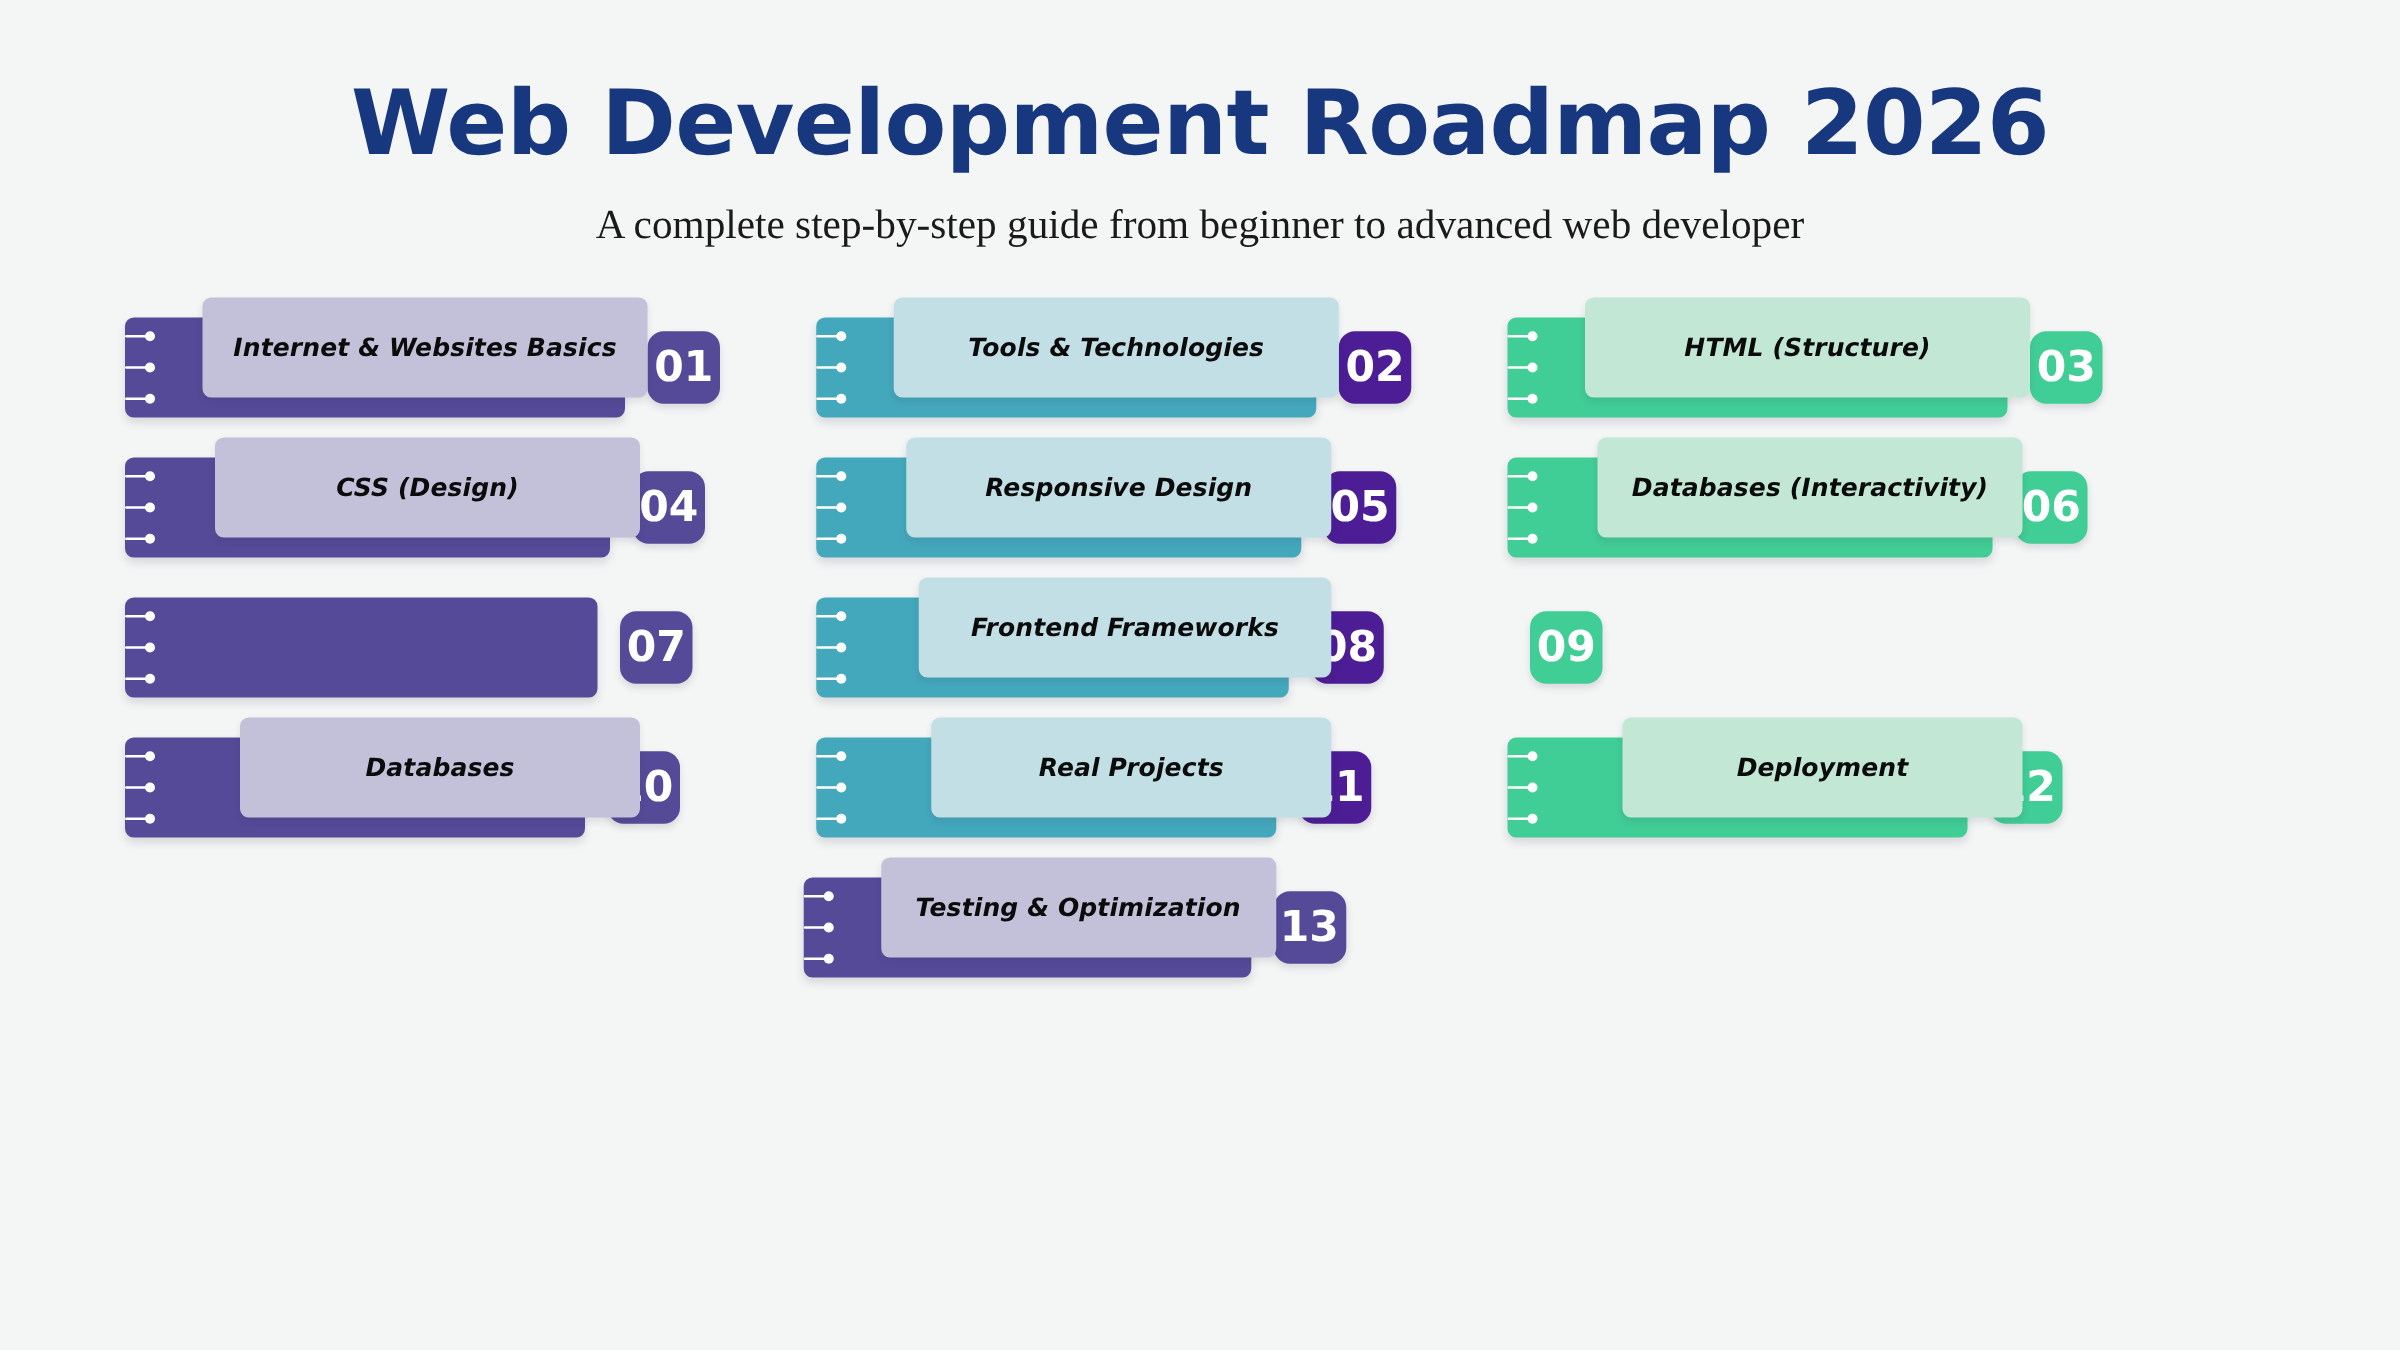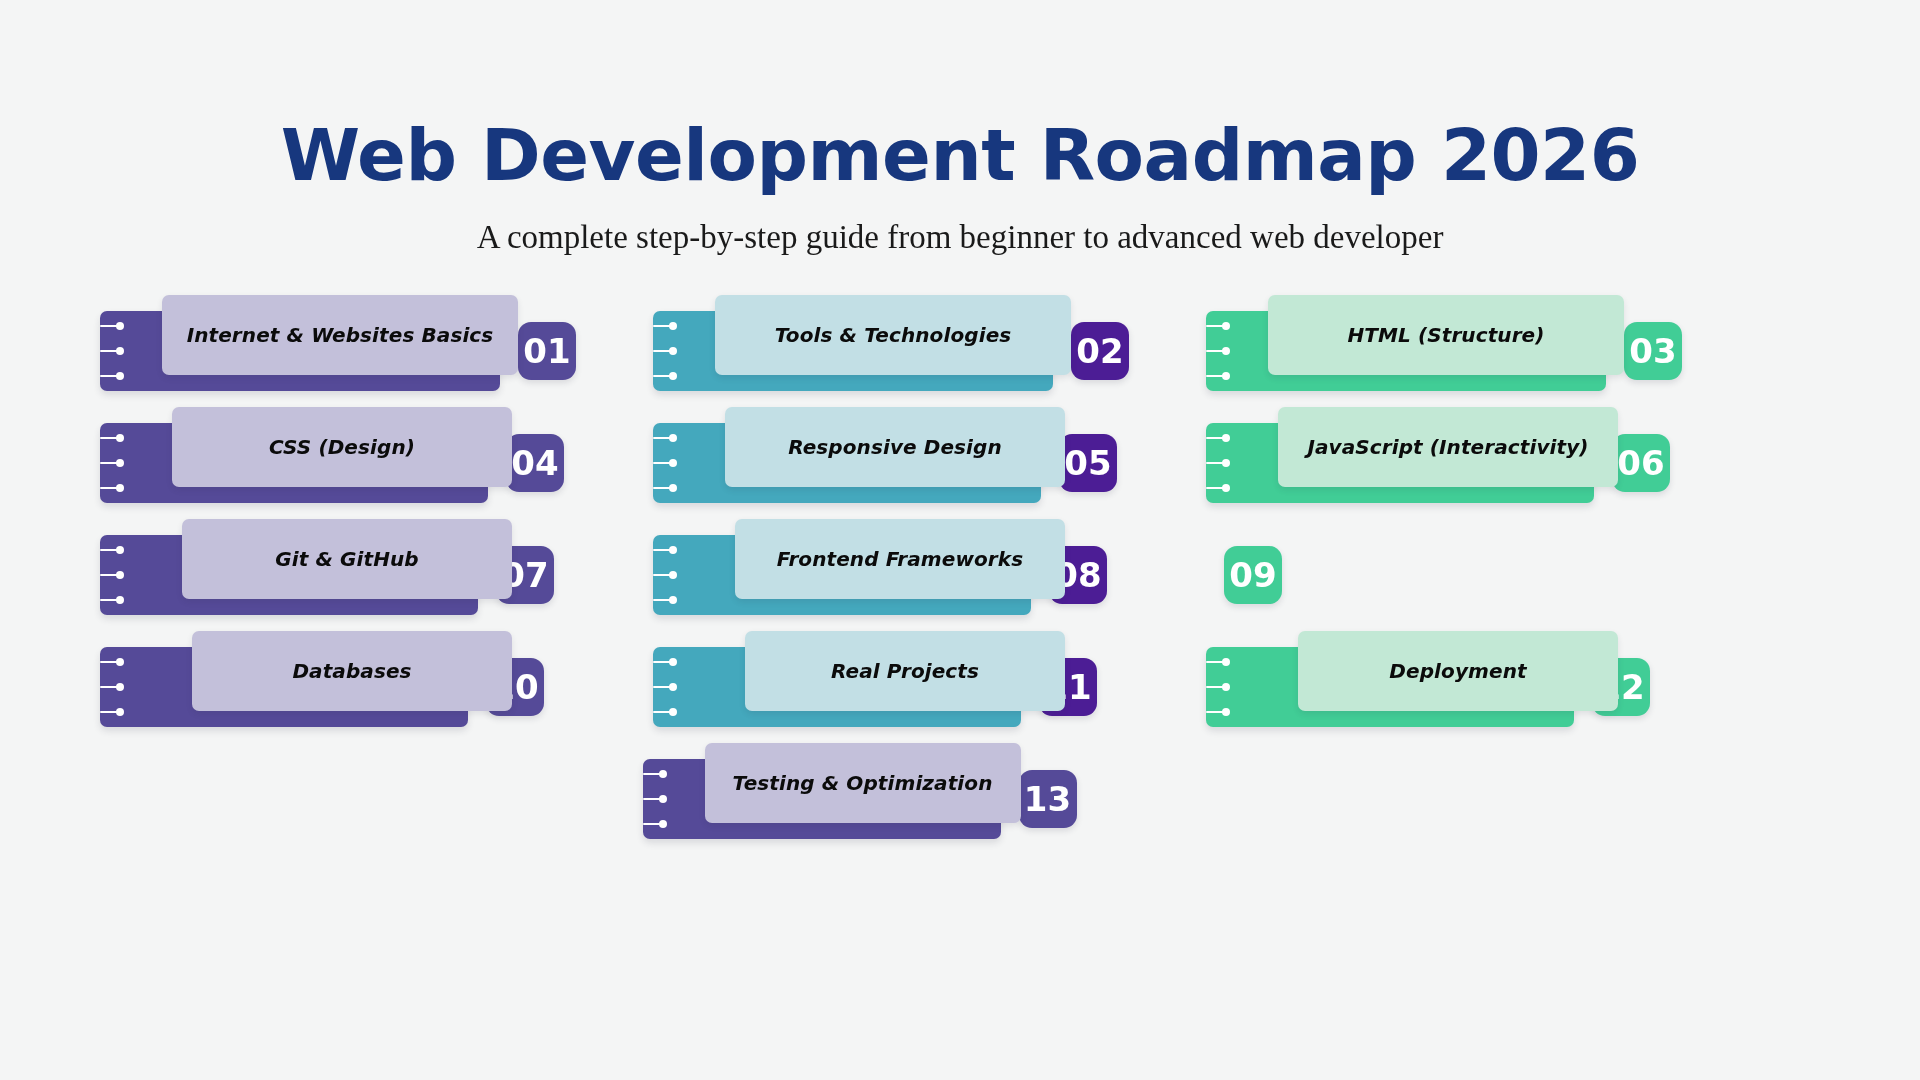--- a/index.html
+++ b/index.html
@@ -17,21 +17,21 @@
 
   .poster {
     position: relative;
     width: 1920px;
     height: 1080px;
     box-sizing: border-box;
   }
 
   
   .header {
-    padding-top: 118px;
+    padding-top: 61px;
     text-align: center;
   }
   .poster-title {
     margin: 0;
     font-family: "DejaVu Sans", sans-serif;
     font-size: 72px;
     font-weight: 700;
     letter-spacing: -0.5px;
     color: #17377e;
     line-height: 1.05;
@@ -262,36 +262,33 @@
           <div class="step-number">05</div>
         </div>
         <div class="step-slot theme-green">
           <div class="step-card" style="width: 388px;">
             <div class="ring-strip">
               <span class="ring"></span>
               <span class="ring"></span>
               <span class="ring"></span>
             </div>
             <div class="step-sheet" style="left: 72px; width: 340px;">
-              <span class="step-label">JavaScript (Interactivity)</span>
+              <span class="step-label">Databases (Interactivity)</span>
             </div>
           </div>
           <div class="step-number">06</div>
         </div>
       </div>
       <div class="roadmap-row">
         <div class="step-slot theme-purple">
           <div class="step-card" style="width: 378px;">
             <div class="ring-strip">
               <span class="ring"></span>
               <span class="ring"></span>
               <span class="ring"></span>
-            </div>
-            <div class="step-sheet" style="left: 82px; width: 330px;">
-              <span class="step-label">Git &amp; GitHub</span>
             </div>
           </div>
           <div class="step-number">07</div>
         </div>
         <div class="step-slot theme-teal">
           <div class="step-card" style="width: 378px;">
             <div class="ring-strip">
               <span class="ring"></span>
               <span class="ring"></span>
               <span class="ring"></span>

